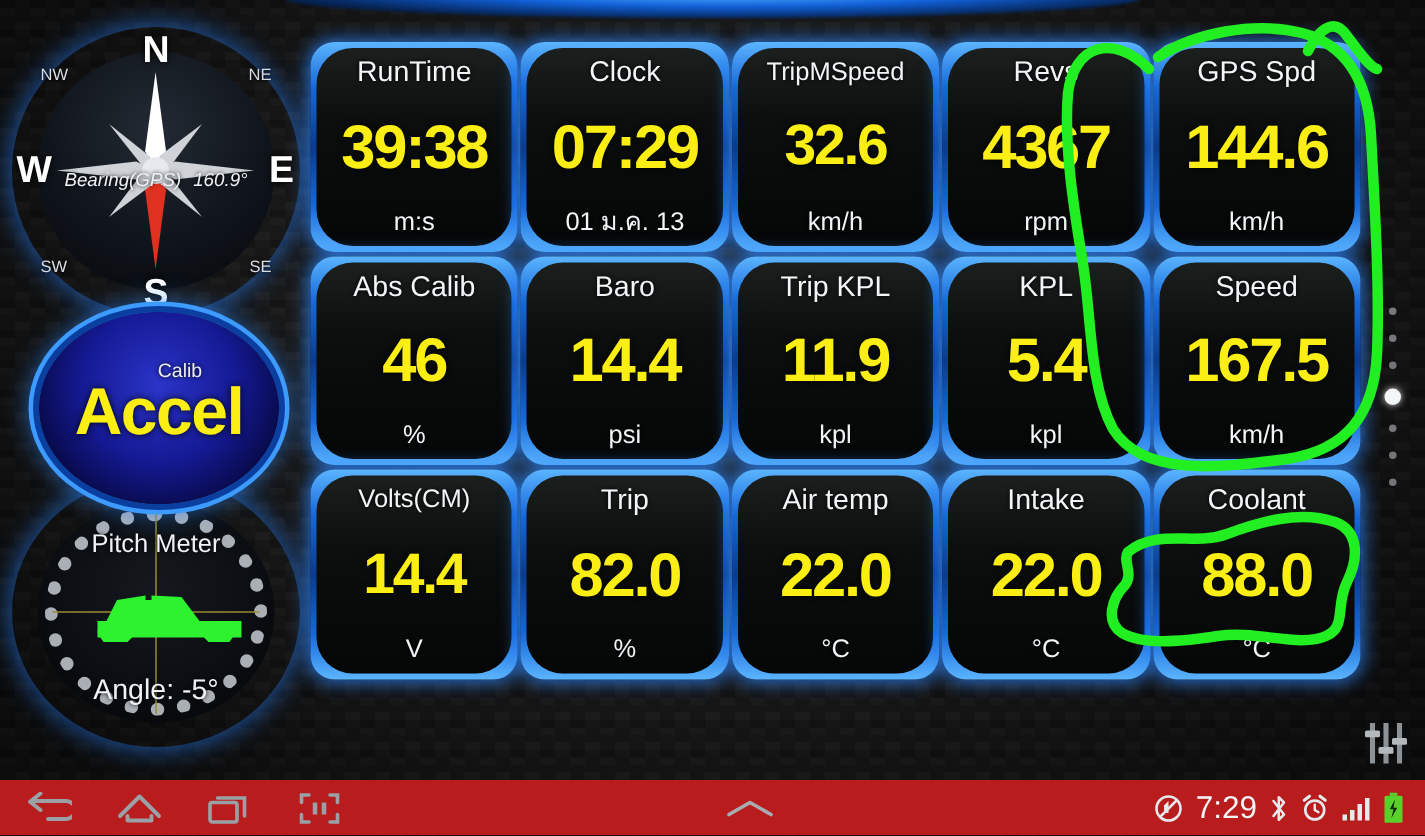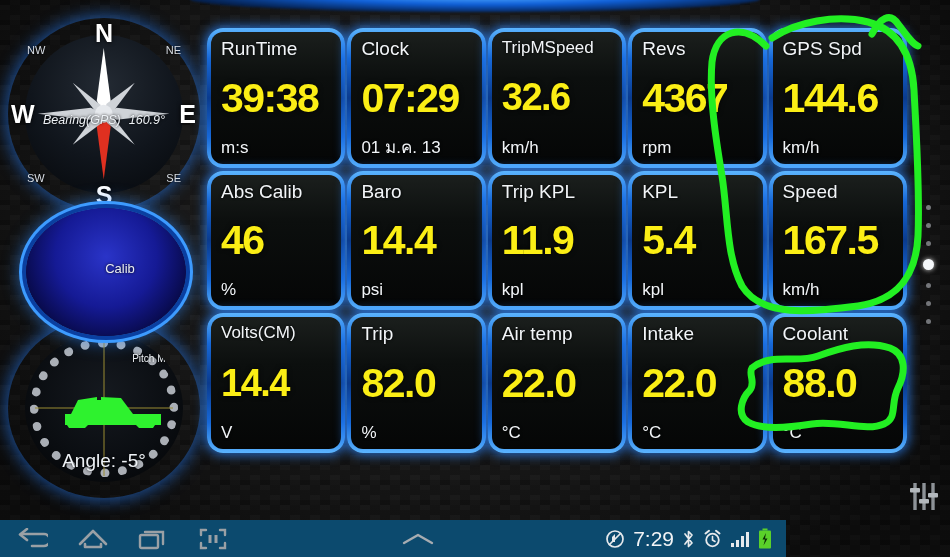--- a/index.html
+++ b/index.html
@@ -118,21 +118,21 @@
   .pitch-cross-v {
     position: absolute; left: 50%; top: 4%; bottom: 4%;
     width: 1px; background: #9a8b32; transform: translateX(-50%);
   }
   .pitch-cross-h {
     position: absolute; top: 50%; left: 6%; right: 6%;
     height: 1px; background: #9a8b32; transform: translateY(-50%);
   }
   .pitch-title {
     position: absolute; left: 0; right: 0; top: 19px;
-    text-align: right; color: #eef2f6; font-size: 10px;
+    text-align: center; color: #eef2f6; font-size: 17px;
     text-shadow: 0 0 3px #000; z-index: 5;
   }
   .pitch-angle {
     position: absolute; left: 0; right: 0; bottom: 10px;
     text-align: center; color: #eef2f6; font-size: 19px;
     text-shadow: 0 0 3px #000; z-index: 5;
   }
   .car-icon { position: absolute; left: 50%; top: 50%; transform: translate(-50%,-50%); }
 
   
@@ -172,25 +172,25 @@
   }
   .gauge-cell {
     position: relative;
     border-radius: 16px;
     padding: 4px;
     background: linear-gradient(180deg, #5bb4ff 0%, #1668d8 22%, #0a3b8e 50%, #1668d8 78%, #5bb4ff 100%);
     box-shadow: 0 0 11px 2px rgba(45,135,255,0.75);
   }
   .gauge-inner {
     width: 100%; height: 100%;
-    border-radius: 12px;
+    border-radius: 24px;
     background: linear-gradient(180deg, #1b1f1d 0%, #0c0f0e 35%, #050606 100%);
     display: flex; flex-direction: column;
-    justify-content: space-between;
-    padding: 7px 10px 8px;
+    align-items: center; justify-content: space-between;
+    padding: 7px 0 8px;
     overflow: hidden;
   }
   .g-name {
     color: #f2f5f8;
     font-size: 19px;
     line-height: 1;
     white-space: nowrap;
     text-shadow: 0 0 3px #000;
   }
   .g-value {
@@ -236,22 +236,22 @@
   #annotations {
     position: absolute; inset: 0;
     pointer-events: none;
     z-index: 40;
   }
 
   
   #system-bar {
     position: absolute;
     left: 0; bottom: 0;
-    width: 786px; height: 37px;
-    background: #0c4a6e;
+    width: 950px; height: 37px;
+    background: #b91c1c;
     display: flex;
     align-items: center;
   }
   #nav-buttons { display: flex; align-items: center; gap: 26px; padding-left: 16px; }
   .nav-btn { width: 34px; height: 26px; display: flex; align-items: center; justify-content: center; }
   #sys-center { flex: 1; display: flex; align-items: center; justify-content: center; }
   #status-area {
     display: flex; align-items: center; gap: 8px;
     padding-right: 14px;
   }
@@ -313,20 +313,21 @@
         <div class="pitch-title">Pitch Meter</div>
         <div class="pitch-angle">
           <span>Angle:</span>
           <span>-5°</span>
         </div>
       </div>
     </div>
 
     <div id="accel-button">
       <div class="calib-label">Calib</div>
+      <div class="accel-label">Accel</div>
     </div>
   </div>
 
   <div id="gauge-grid">
 
     <div class="gauge-cell">
         <div class="gauge-inner">
       <div class="g-name">RunTime</div>
       <div class="g-value">39:38</div>
       <div class="g-unit">m:s</div>

